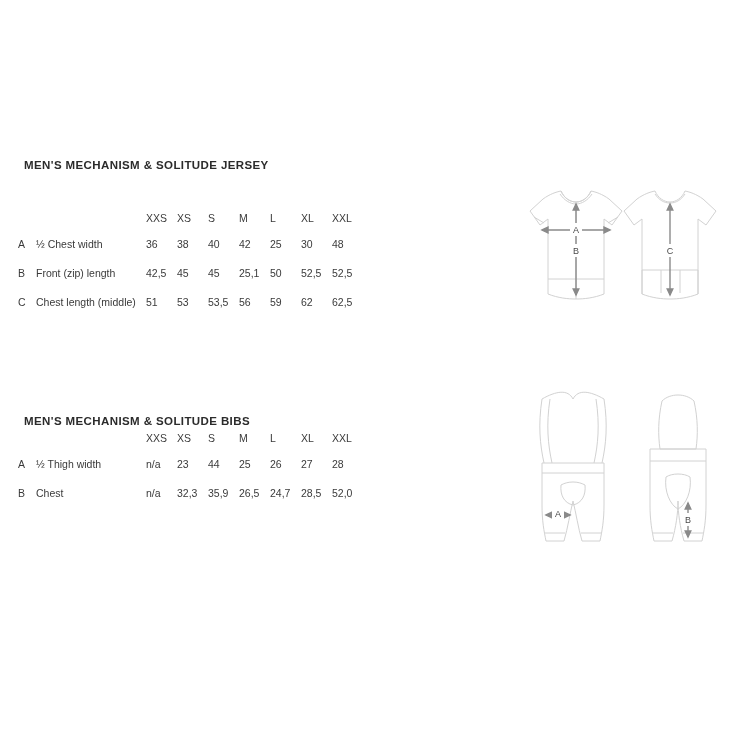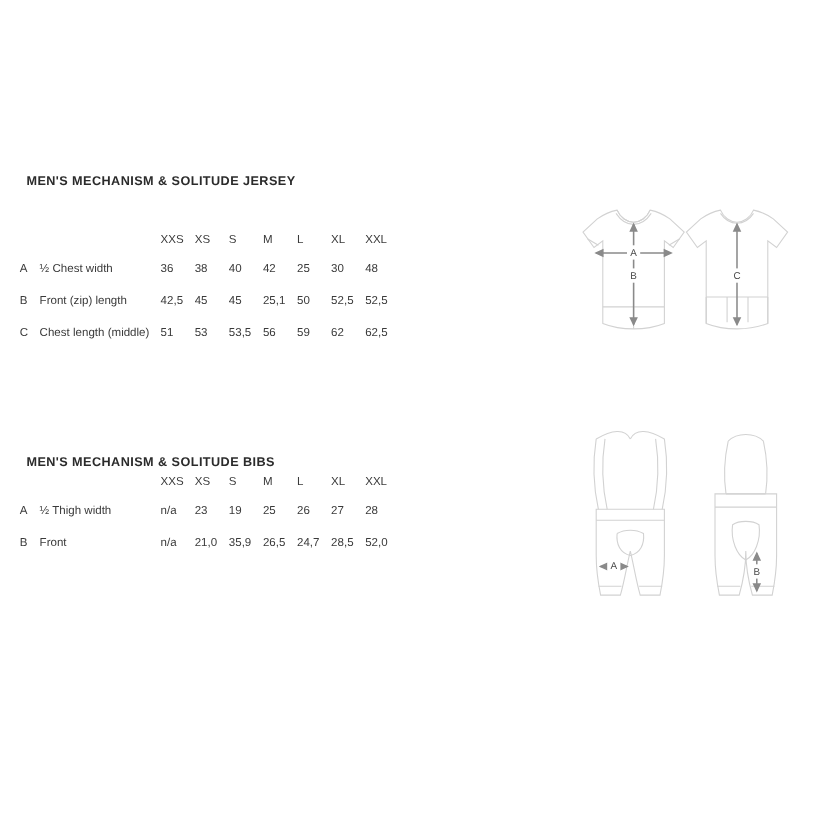--- a/index.html
+++ b/index.html
@@ -210,31 +210,31 @@
         <th class="col-val">XL</th>
         <th class="col-val">XXL</th>
       </tr>
     </thead>
     <tbody>
       <tr>
         <td class="col-letter">A</td>
         <td class="col-label">½ Thigh width</td>
         <td class="col-val">n/a</td>
         <td class="col-val">23</td>
-        <td class="col-val">19</td>
+        <td class="col-val">44</td>
         <td class="col-val">25</td>
         <td class="col-val">26</td>
         <td class="col-val">27</td>
         <td class="col-val">28</td>
       </tr>
       <tr>
         <td class="col-letter">B</td>
-        <td class="col-label">Front</td>
+        <td class="col-label">Chest</td>
         <td class="col-val">n/a</td>
-        <td class="col-val">21,0</td>
+        <td class="col-val">32,3</td>
         <td class="col-val">35,9</td>
         <td class="col-val">26,5</td>
         <td class="col-val">24,7</td>
         <td class="col-val">28,5</td>
         <td class="col-val">52,0</td>
       </tr>
     </tbody>
   </table>
 
   <div class="illus" id="bibs-illus">

